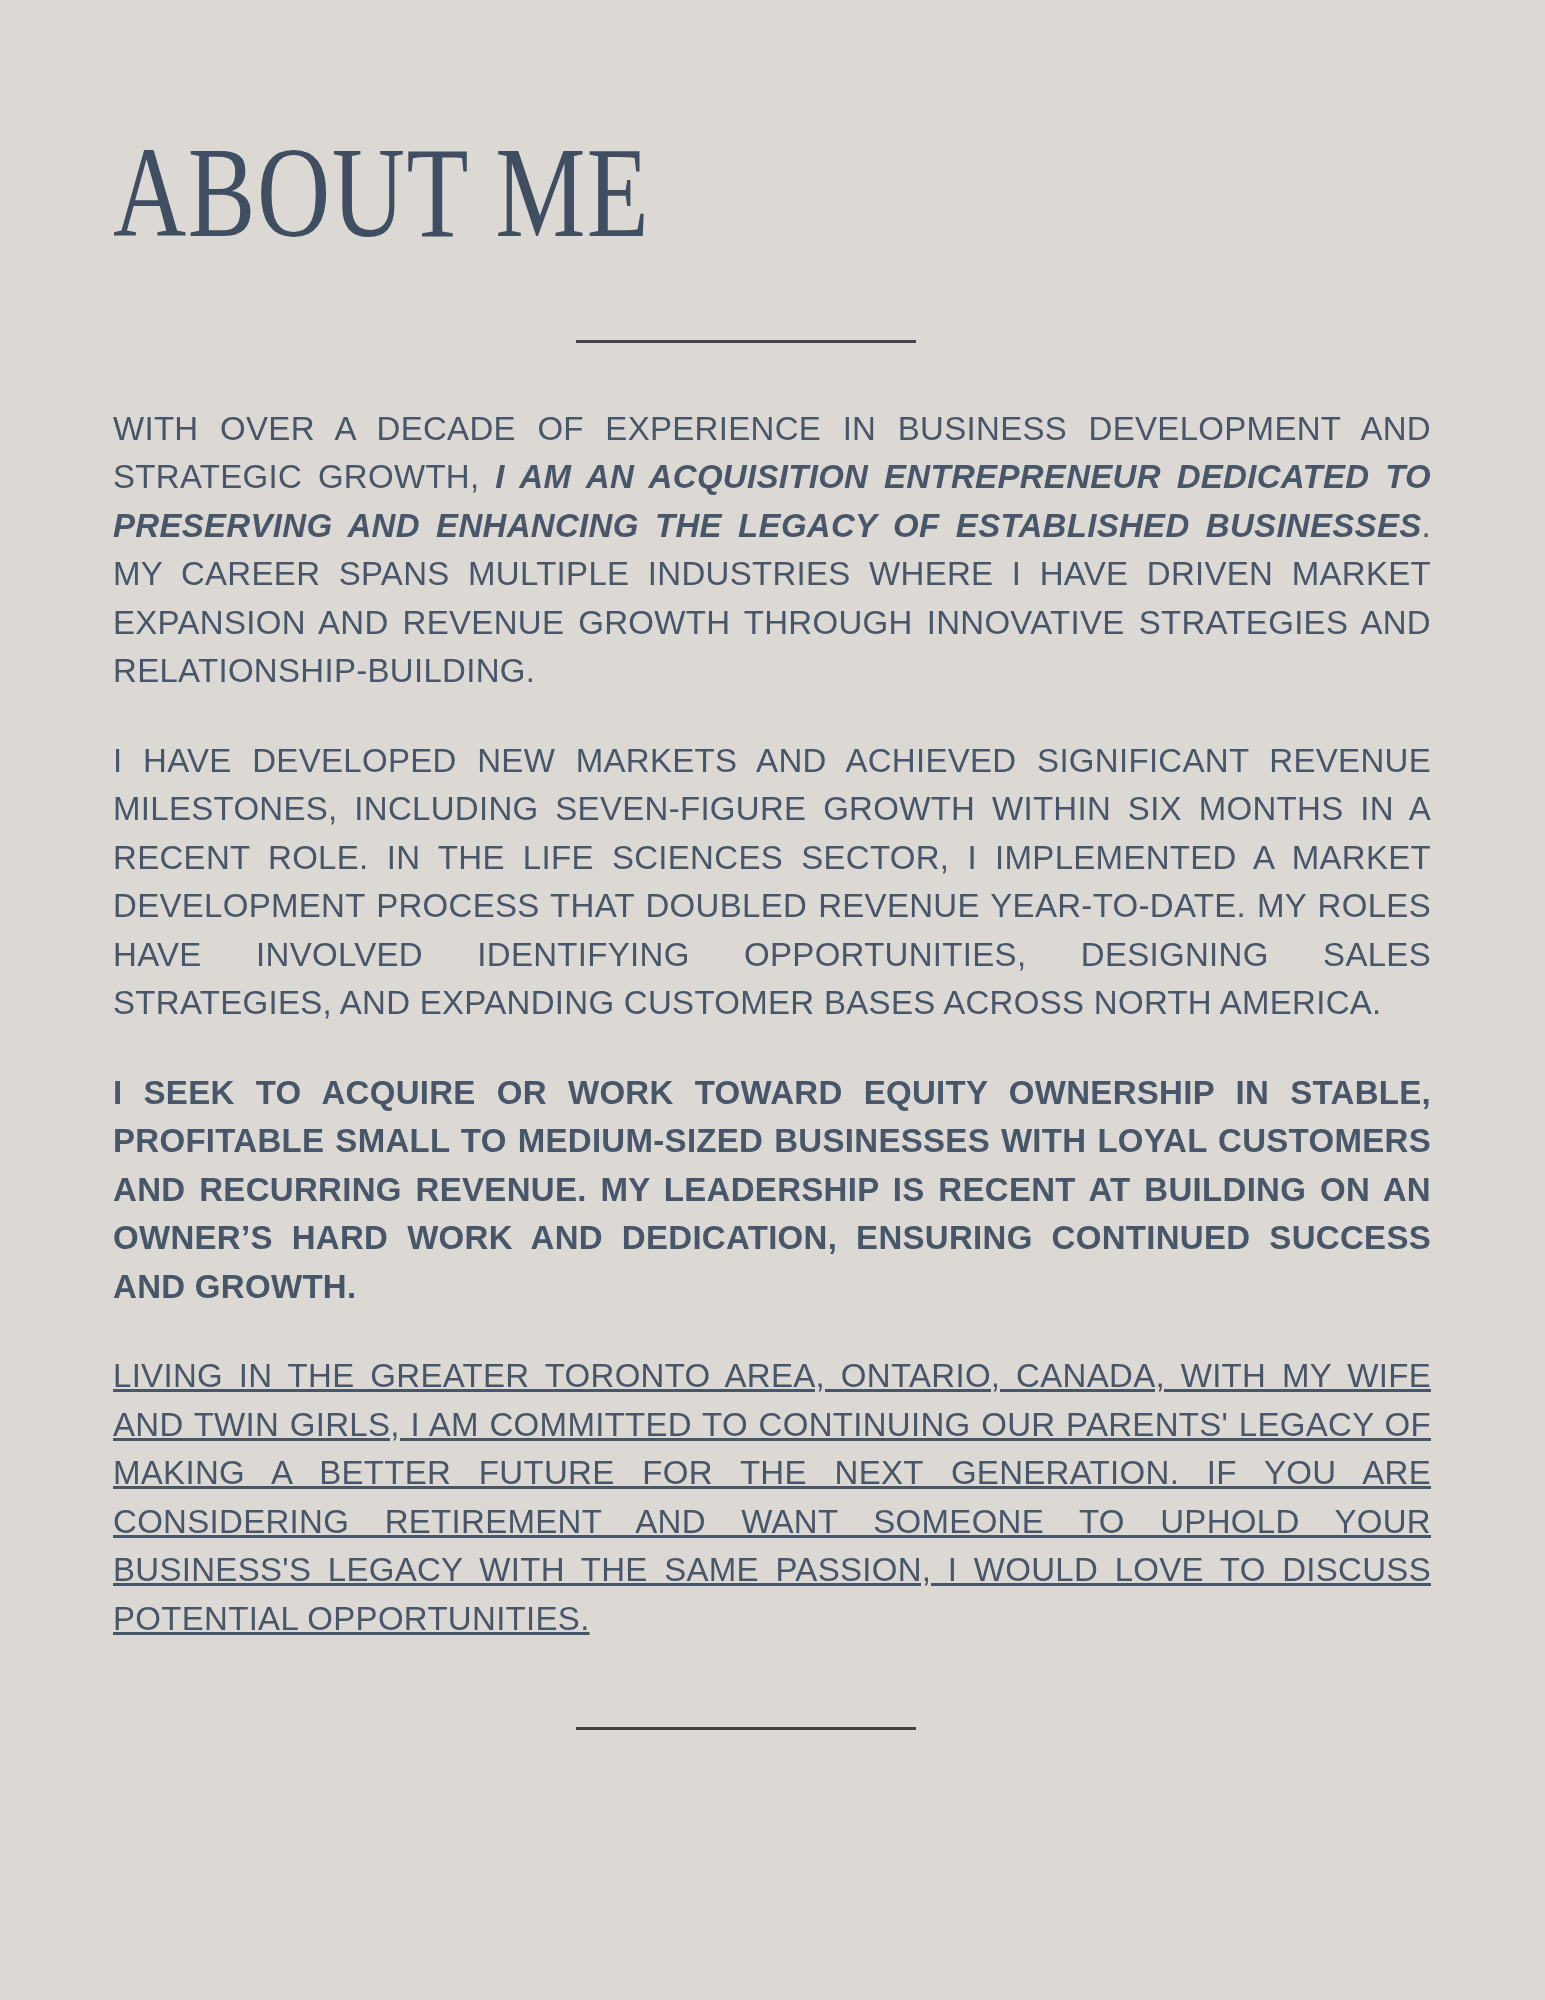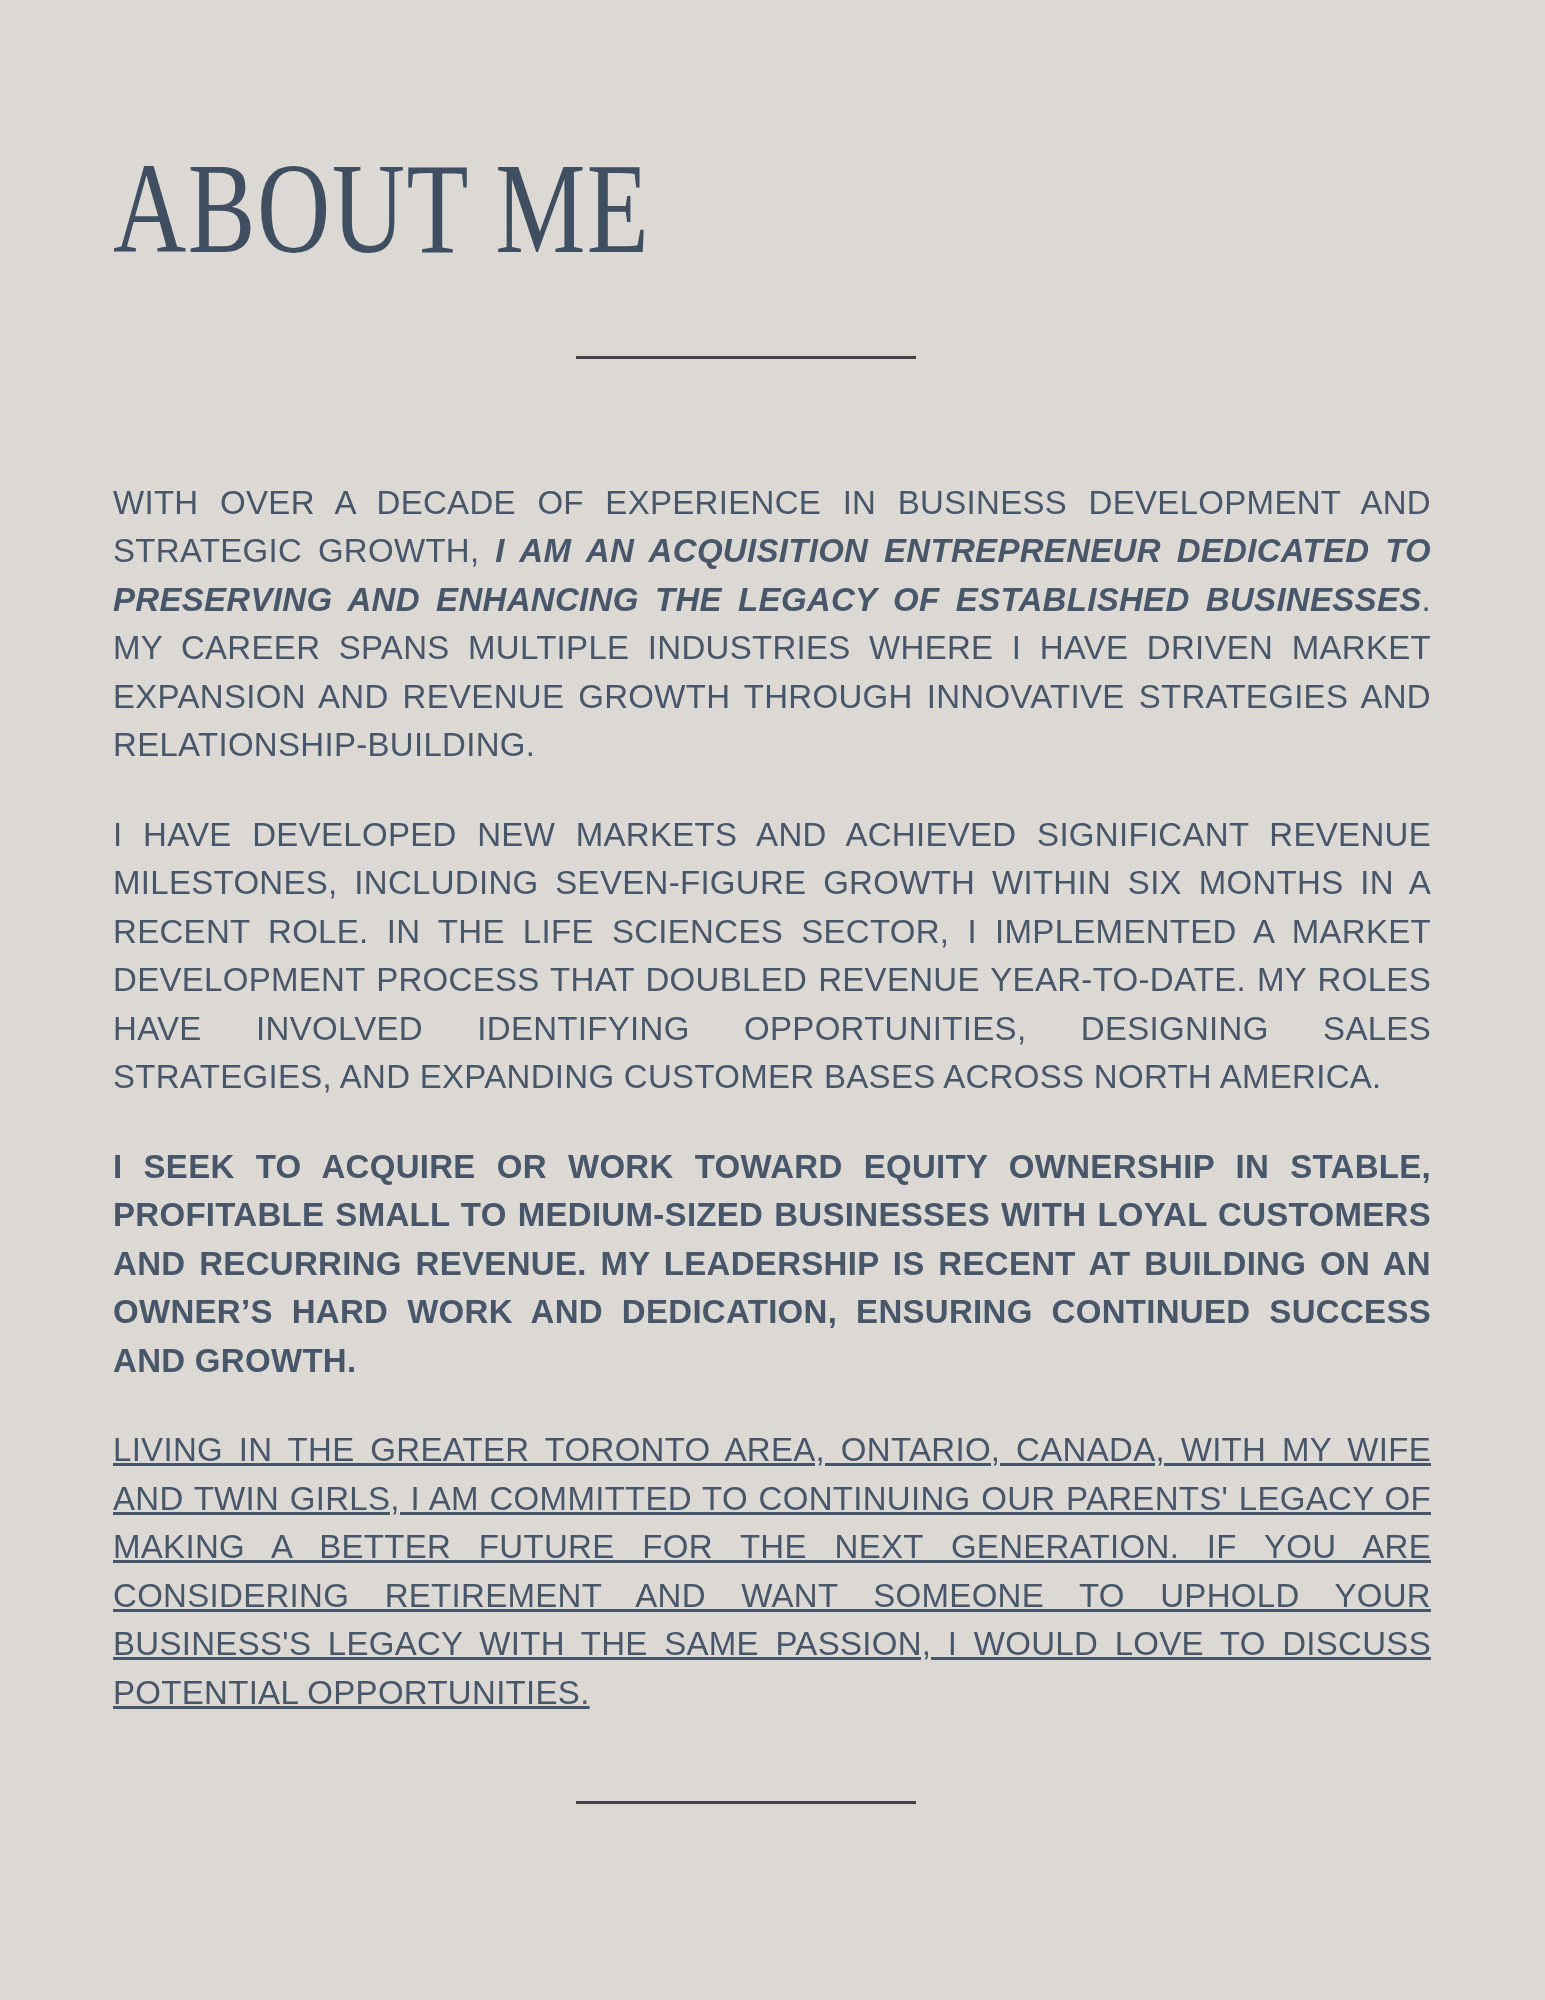--- a/index.html
+++ b/index.html
@@ -11,21 +11,21 @@
     height: 2000px;
     background: #dcd8d3;
     overflow: hidden;
     position: relative;
     font-family: "Liberation Sans", sans-serif;
   }
   .page {
     box-sizing: border-box;
     width: 1544px;
     height: 2000px;
-    padding: 16px 113px;
+    padding: 0 113px;
   }
   .page-title {
     margin: 0;
     padding-top: 118px;
     font-family: "Liberation Serif", serif;
     font-weight: 400;
     font-size: 130px;
     line-height: 1.15;
     letter-spacing: 2px;
     color: #3f4e60;
@@ -42,21 +42,21 @@
     background: #454247;
     margin-left: 463px;
   }
   .divider.top {
     margin-top: 72px;
   }
   .divider.bottom {
     margin-top: 84px;
   }
   .paragraphs {
-    margin-top: 120px;
+    margin-top: 62px;
   }
   .body-para {
     margin: 0 0 41px 0;
     font-size: 33px;
     line-height: 48.5px;
     letter-spacing: 0.3px;
     color: #48566a;
     text-align: justify;
     text-justify: inter-word;
   }

